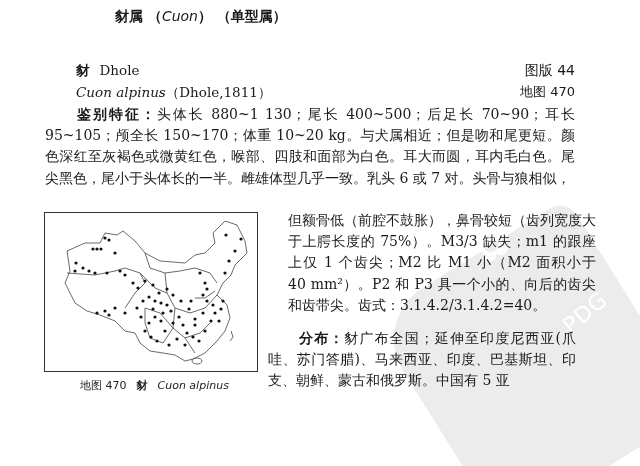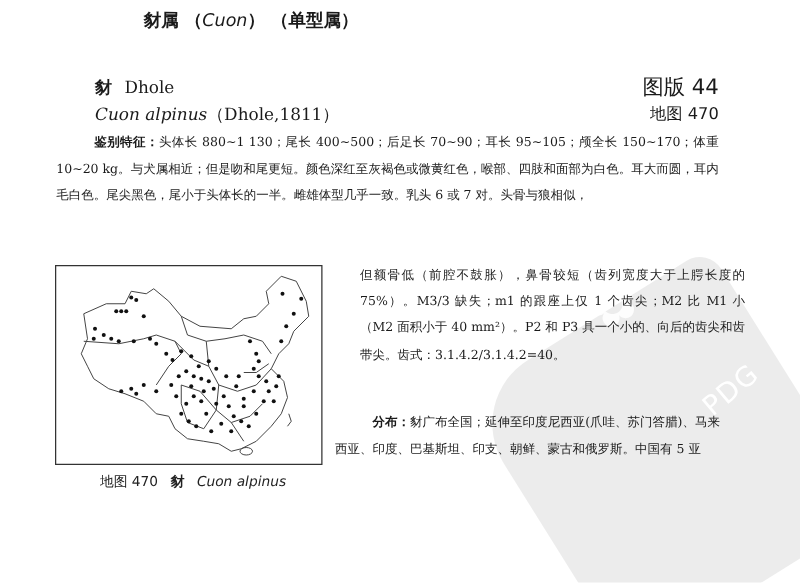--- a/index.html
+++ b/index.html
@@ -23,25 +23,25 @@
   }
   .content { position: relative; z-index: 2; }
   .genus-title {
     position: absolute; left: 76px; top: 8px; font-family: "DejaVu Sans", sans-serif;
     font-weight: bold; font-size: 14px; color: #1a1a1a; white-space: nowrap; margin-left: 39px;
   }
   .genus-title i { font-style: italic; font-weight: normal; }
   .line { position: absolute; white-space: nowrap; font-size: 13.5px; line-height: 20px; }
   .sp-name { left: 76px; top: 60px; }
   .sp-name b { font-family: "DejaVu Sans", sans-serif; font-weight: bold; margin-right: 10px; }
-  .plate-ref { right: 65px; top: 60px; font-family: "DejaVu Sans", sans-serif; font-size: 17px; }
+  .plate-ref { right: 65px; top: 60px; font-family: "DejaVu Sans", sans-serif; font-size: 14px; }
   .sci-name { left: 76px; top: 82px; }
   .sci-name i { font-style: italic; }
   .map-ref { right: 65px; top: 82px; font-family: "DejaVu Sans", sans-serif; font-size: 13px; }
-  .para { position: absolute; font-size: 10px; line-height: 21.2px; text-align: justify; }
+  .para { position: absolute; font-size: 14px; line-height: 21.2px; text-align: justify; }
   .para b { font-family: "DejaVu Sans", sans-serif; font-weight: bold; }
   .p1 { left: 45px; top: 104px; width: 530px; }
   .p2 { left: 268px; top: 210px; width: 308px; margin-left: 20px; }
   .p3 { left: 268px; top: 328px; width: 308px; }
   .indent { display: inline-block; width: 30px; }
   .map-box {
     position: absolute; left: 44px; top: 212px; width: 212px; height: 158px;
     border: 1.5px solid #333; background: #fff;
   }
   .map-caption {

